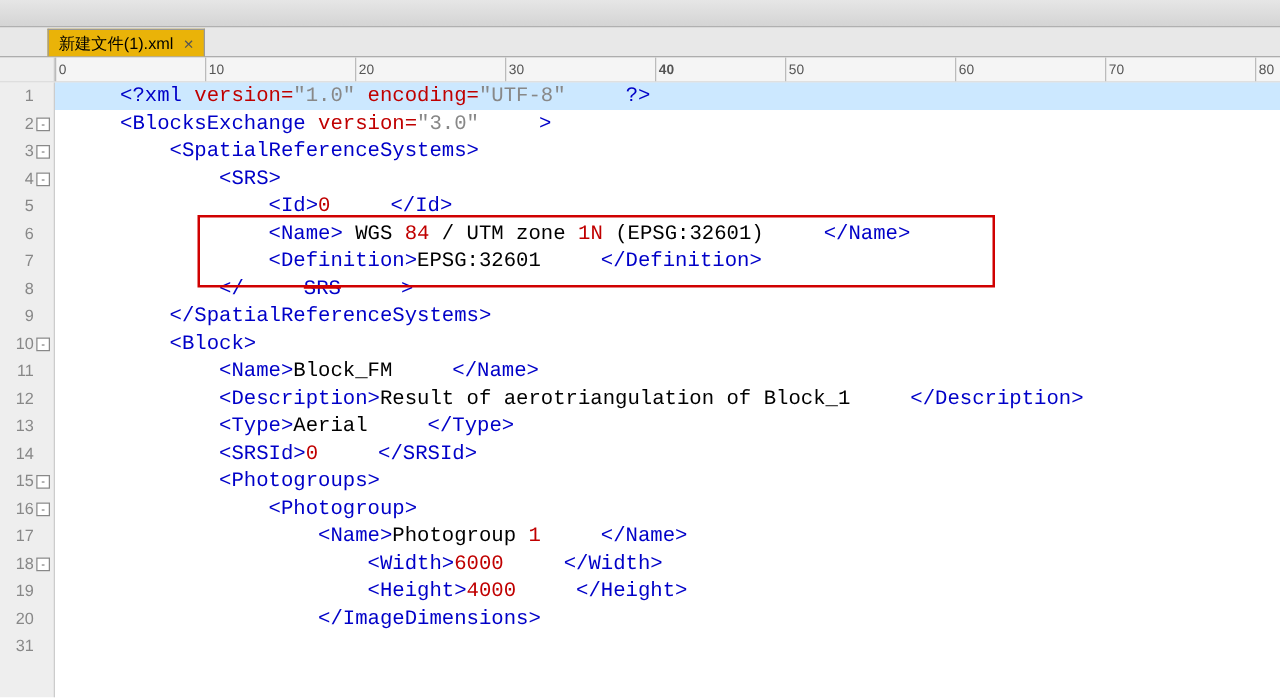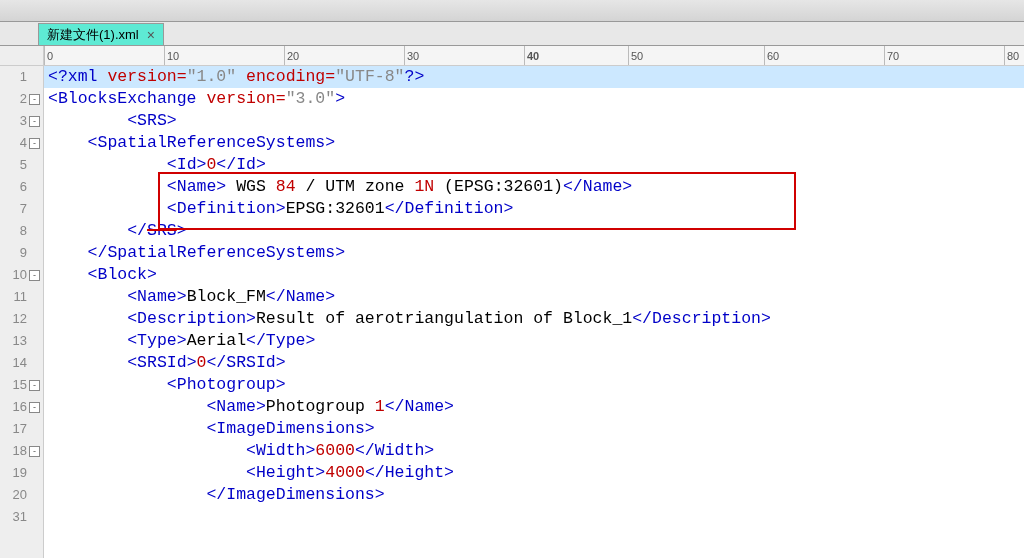--- a/index.html
+++ b/index.html
@@ -18,21 +18,21 @@
 }
 .tab-bar {
   height: 24px;
   background: #e8e8e8;
   display: flex;
   align-items: flex-end;
   padding-left: 38px;
   border-bottom: 1px solid #999;
 }
 .tab {
-  background: #5eead4;
+  background: #eab308;
   border: 1px solid #999;
   border-bottom: none;
   height: 22px;
   padding: 0 8px;
   display: flex;
   align-items: center;
   font-family: "Microsoft YaHei", SimSun, sans-serif;
   font-size: 13px;
   gap: 8px;
   position: relative;
@@ -109,21 +109,21 @@
   position: relative;
   font-size: 16.5px;
 }
 .code-line {
   height: 22px;
   line-height: 22px;
   white-space: pre;
   padding-left: 4px;
 }
 .hl { background: #cce8ff; }
-.t-blue { color: #0000c8; }
+.t-blue { color: #0000c8; margin-left: 48px; }
 .t-black { color: #000; }
 .t-red { color: #c00000; }
 .t-grey { color: #888; }
 .red-box {
   position: absolute;
   border: 2px solid #d00000;
   pointer-events: none;
 }
 .strike {
   text-decoration: line-through;
@@ -242,34 +242,34 @@
       </div>
     <div class="gutter-line">
         <span>31</span>
         <span style="width:11px"></span>
       </div>
   </div>
 
   <div class="code">
     <div class="code-line hl"><span class="t-blue">&lt;?xml</span><span class="t-red"> version=</span><span class="t-grey">"1.0"</span><span class="t-red"> encoding=</span><span class="t-grey">"UTF-8"</span><span class="t-blue">?&gt;</span></div>
     <div class="code-line"><span class="t-blue">&lt;BlocksExchange</span><span class="t-red"> version=</span><span class="t-grey">"3.0"</span><span class="t-blue">&gt;</span></div>
+    <div class="code-line">    <span class="t-blue">&lt;SpatialReferenceSystems&gt;</span></div>
     <div class="code-line">        <span class="t-blue">&lt;SRS&gt;</span></div>
-    <div class="code-line">    <span class="t-blue">&lt;SpatialReferenceSystems&gt;</span></div>
     <div class="code-line">            <span class="t-blue">&lt;Id&gt;</span><span class="t-red">0</span><span class="t-blue">&lt;/Id&gt;</span></div>
     <div class="code-line">            <span class="t-blue">&lt;Name&gt;</span><span class="t-black"> WGS </span><span class="t-red">84</span><span class="t-black"> / UTM zone </span><span class="t-red">1N</span><span class="t-black"> (EPSG:32601)</span><span class="t-blue">&lt;/Name&gt;</span></div>
     <div class="code-line">            <span class="t-blue">&lt;Definition&gt;</span><span class="t-black">EPSG:32601</span><span class="t-blue">&lt;/Definition&gt;</span></div>
     <div class="code-line">        <span class="t-blue">&lt;/</span><span class="t-blue strike">SRS</span><span class="t-blue">&gt;</span></div>
     <div class="code-line">    <span class="t-blue">&lt;/SpatialReferenceSystems&gt;</span></div>
     <div class="code-line">    <span class="t-blue">&lt;Block&gt;</span></div>
     <div class="code-line">        <span class="t-blue">&lt;Name&gt;</span><span class="t-black">Block_FM</span><span class="t-blue">&lt;/Name&gt;</span></div>
     <div class="code-line">        <span class="t-blue">&lt;Description&gt;</span><span class="t-black">Result of aerotriangulation of Block_1</span><span class="t-blue">&lt;/Description&gt;</span></div>
     <div class="code-line">        <span class="t-blue">&lt;Type&gt;</span><span class="t-black">Aerial</span><span class="t-blue">&lt;/Type&gt;</span></div>
     <div class="code-line">        <span class="t-blue">&lt;SRSId&gt;</span><span class="t-red">0</span><span class="t-blue">&lt;/SRSId&gt;</span></div>
+    <div class="code-line">        <span class="t-blue">&lt;Photogroups&gt;</span></div>
     <div class="code-line">            <span class="t-blue">&lt;Photogroup&gt;</span></div>
     <div class="code-line">                <span class="t-blue">&lt;Name&gt;</span><span class="t-black">Photogroup </span><span class="t-red">1</span><span class="t-blue">&lt;/Name&gt;</span></div>
-    <div class="code-line">                <span class="t-blue">&lt;ImageDimensions&gt;</span></div>
     <div class="code-line">                    <span class="t-blue">&lt;Width&gt;</span><span class="t-red">6000</span><span class="t-blue">&lt;/Width&gt;</span></div>
     <div class="code-line">                    <span class="t-blue">&lt;Height&gt;</span><span class="t-red">4000</span><span class="t-blue">&lt;/Height&gt;</span></div>
     <div class="code-line">                <span class="t-blue">&lt;/ImageDimensions&gt;</span></div>
 
     <div class="red-box" style="left:114px; top:106px; width:638px; height:58px;"></div>
   </div>
 </div>
 
 </body></html>

